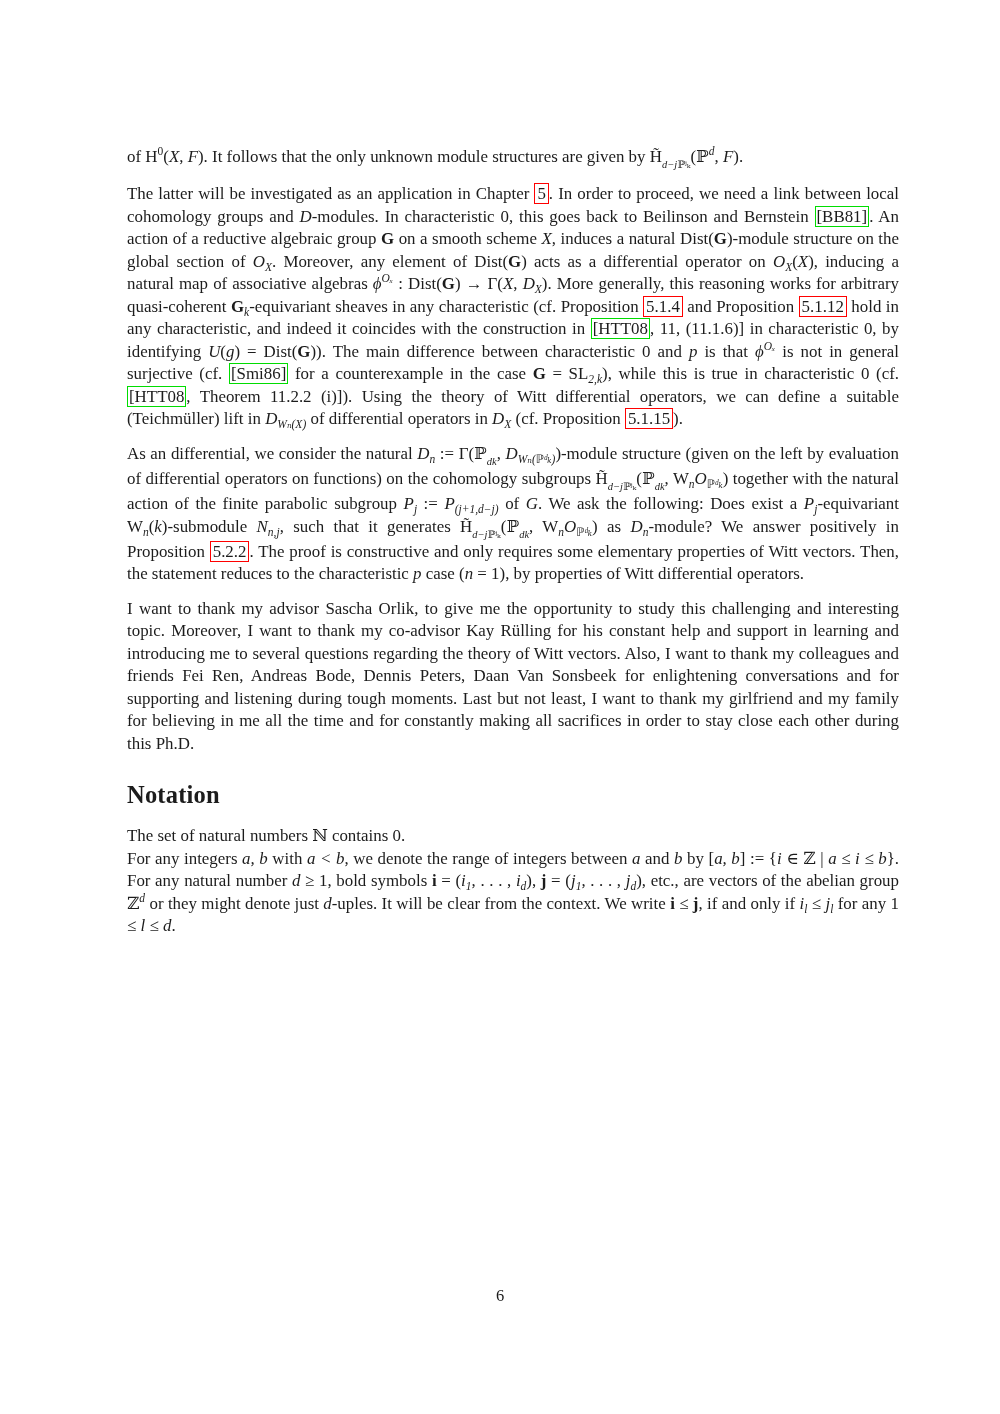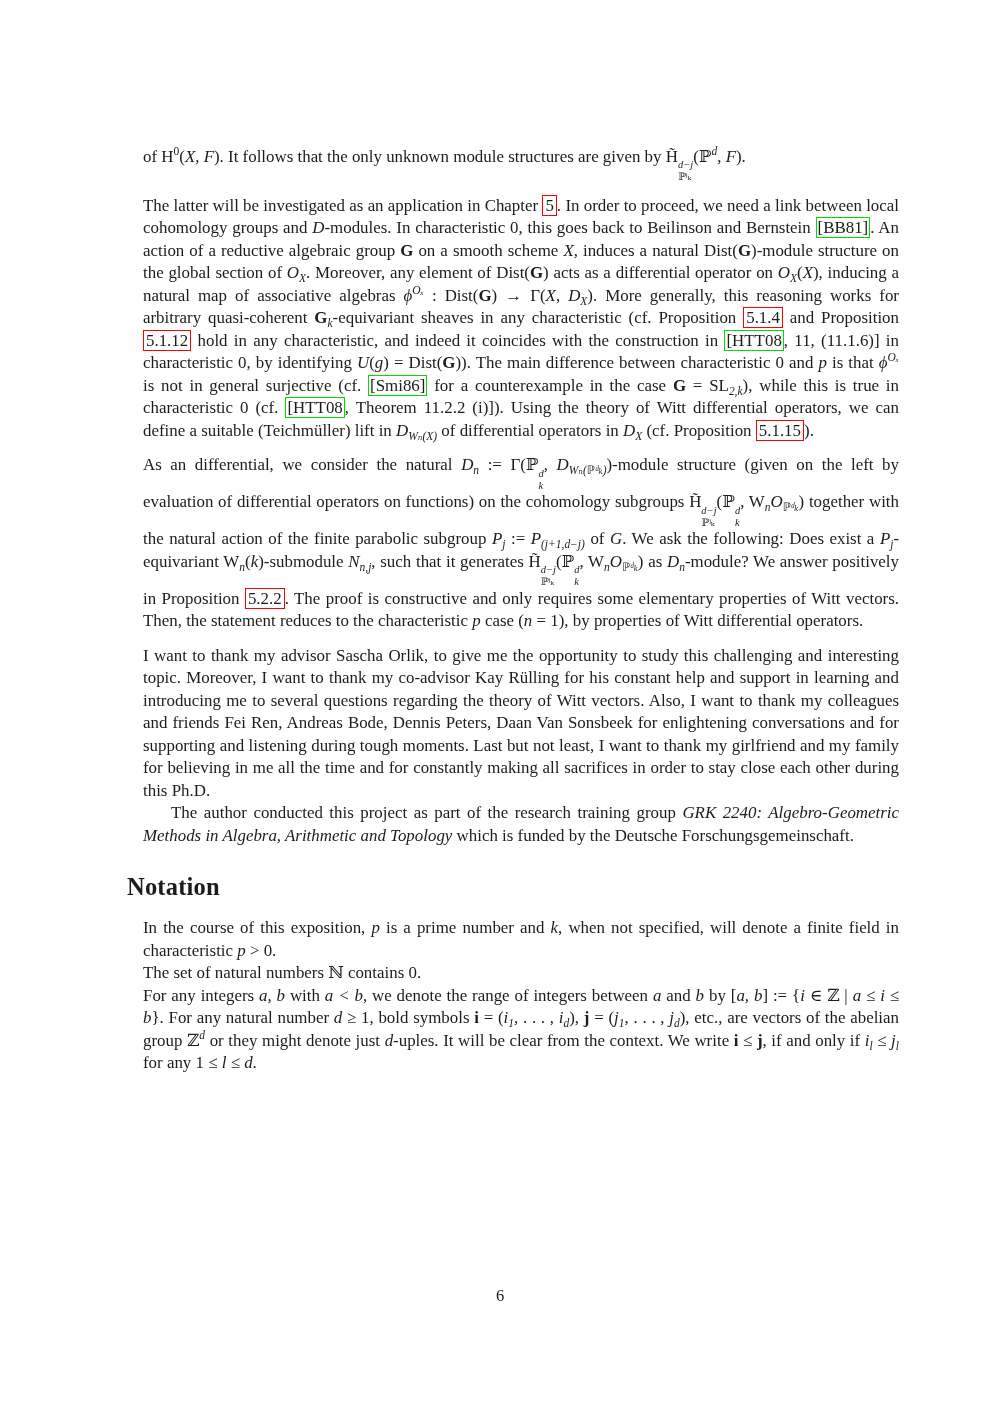--- a/index.html
+++ b/index.html
@@ -5,37 +5,37 @@
   html,body{margin:0;padding:0;background:#ffffff;}
   body{
     width:1000px;height:1414px;position:relative;overflow:hidden;
     font-family:"Liberation Serif","DejaVu Serif","DejaVu Sans",serif;
     color:#1c1c1c;
   }
   .content{
     position:absolute;left:127px;top:146px;width:772px;
     font-size:16.9px;line-height:22.5px;
   }
-  p.para{margin:0 0 12px 16px;text-align:justify;}
+  p.para{margin:0 0 12px 0;text-align:justify;}
   p.tight{margin-bottom:0;}
   p.indent{text-indent:28px;}
   h2.heading{
     font-size:24.5px;font-weight:bold;letter-spacing:0.2px;
     margin:27px 0 16px 0;line-height:1.1;
   }
   .mi{font-style:italic;}
   .mb{font-weight:bold;}
   sup,sub{font-size:68%;line-height:0;}
   sup{vertical-align:super;}
   sub{vertical-align:sub;font-style:italic;}
   .refbox{border:1.5px solid var(--ref-c,#ff0000);padding:0 2px;}
   .citebox{border:1.5px solid var(--cite-c,#00dd00);padding:0 1px;}
   .stk{display:inline-block;white-space:nowrap;}
   .stk .col{
-    display:inline-flex;flex-direction:column;align-items:flex-start;
+    display:inline-flex;align-items:flex-start;
     font-size:62%;line-height:1.12;vertical-align:-0.62em;
   }
   .stk .up{font-style:italic;}
   .pageno{
     position:absolute;left:0;top:1286px;width:1000px;
     text-align:center;font-size:16.5px;
   }
 </style>
 </head>
 <body>
@@ -56,19 +56,17 @@
           <span class="up">d</span>
           <span class="dn mi">k</span>
         </span></span><span>, W</span><sub class="mi">n</sub><span class="mi">O</span><sub>ℙᵈₖ</sub><span>) together with the natural action of the finite parabolic subgroup </span><span class="mi">P</span><sub class="mi">j</sub><span> := </span><span class="mi">P</span><sub class="mi">(j+1,d−j)</sub><span> of </span><span class="mi">G</span><span>. We ask the following: Does exist a </span><span class="mi">P</span><sub class="mi">j</sub><span>-equivariant W</span><sub class="mi">n</sub><span>(</span><span class="mi">k</span><span>)-submodule </span><span class="mi">N</span><sub class="mi">n,j</sub><span>, such that it generates </span><span class="stk"><span class="base">H̃</span><span class="col">
           <span class="up">d−j</span>
           <span class="dn">ℙʲₖ</span>
         </span></span><span>(</span><span class="stk"><span class="base">ℙ</span><span class="col">
           <span class="up">d</span>
           <span class="dn mi">k</span>
         </span></span><span>, W</span><sub class="mi">n</sub><span class="mi">O</span><sub>ℙᵈₖ</sub><span>) as </span><span class="mi">D</span><sub class="mi">n</sub><span>-module? We answer positively in Proposition </span><span class="refbox">5.2.2</span><span>. The proof is constructive and only requires some elementary properties of Witt vectors. Then, the statement reduces to the characteristic </span><span class="mi">p</span><span> case (</span><span class="mi">n</span><span> = 1), by properties of Witt differential operators.</span></p>
     <p class="para tight"><span>I want to thank my advisor Sascha Orlik, to give me the opportunity to study this challenging and interesting topic. Moreover, I want to thank my co-advisor Kay Rülling for his constant help and support in learning and introducing me to several questions regarding the theory of Witt vectors. Also, I want to thank my colleagues and friends Fei Ren, Andreas Bode, Dennis Peters, Daan Van Sonsbeek for enlightening conversations and for supporting and listening during tough moments. Last but not least, I want to thank my girlfriend and my family for believing in me all the time and for constantly making all sacrifices in order to stay close each other during this Ph.D.</span></p>
-    <p class="para indent"><span>The author conducted this project as part of the research training group </span><span class="mi">GRK 2240: Algebro-Geometric Methods in Algebra, Arithmetic and Topology</span><span> which is funded by the Deutsche Forschungsgemeinschaft.</span></p>
     <h2 class="heading">Notation</h2>
-    <p class="para tight"><span>In the course of this exposition, </span><span class="mi">p</span><span> is a prime number and </span><span class="mi">k</span><span>, when not specified, will denote a finite field in characteristic </span><span class="mi">p</span><span> &gt; 0.</span></p>
     <p class="para tight"><span>The set of natural numbers ℕ contains 0.</span></p>
     <p class="para tight"><span>For any integers </span><span class="mi">a, b</span><span> with </span><span class="mi">a &lt; b</span><span>, we denote the range of integers between </span><span class="mi">a</span><span> and </span><span class="mi">b</span><span> by [</span><span class="mi">a, b</span><span>] := {</span><span class="mi">i</span><span> ∈ ℤ | </span><span class="mi">a</span><span> ≤ </span><span class="mi">i</span><span> ≤ </span><span class="mi">b</span><span>}. For any natural number </span><span class="mi">d</span><span> ≥ 1, bold symbols </span><span class="mb">i</span><span> = (</span><span class="mi">i</span><sub class="mi">1</sub><span>, . . . , </span><span class="mi">i</span><sub class="mi">d</sub><span>), </span><span class="mb">j</span><span> = (</span><span class="mi">j</span><sub class="mi">1</sub><span>, . . . , </span><span class="mi">j</span><sub class="mi">d</sub><span>), etc., are vectors of the abelian group ℤ</span><sup class="mi">d</sup><span> or they might denote just </span><span class="mi">d</span><span>-uples. It will be clear from the context. We write </span><span class="mb">i</span><span> ≤ </span><span class="mb">j</span><span>, if and only if </span><span class="mi">i</span><sub class="mi">l</sub><span> ≤ </span><span class="mi">j</span><sub class="mi">l</sub><span> for any 1 ≤ </span><span class="mi">l</span><span> ≤ </span><span class="mi">d</span><span>.</span></p>
   </div>
 <div class="pageno">6</div>
 
 </body></html>

